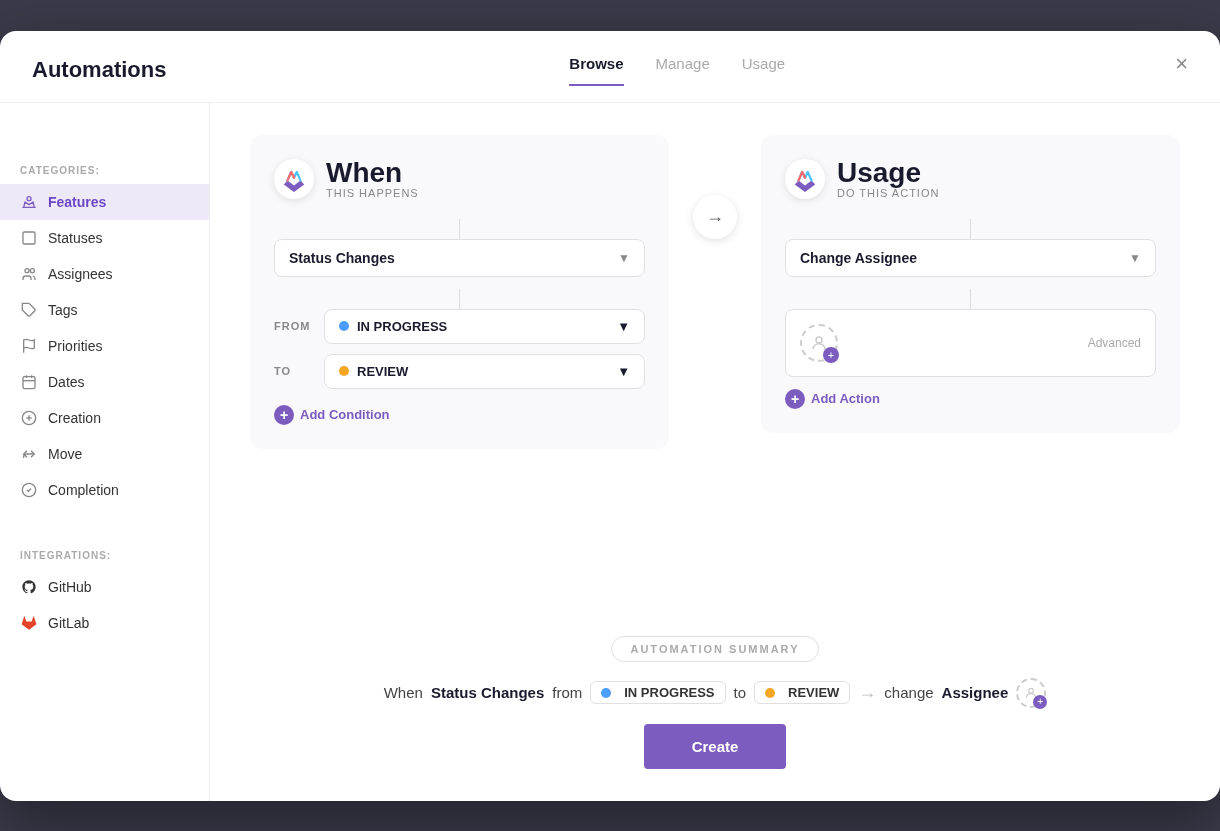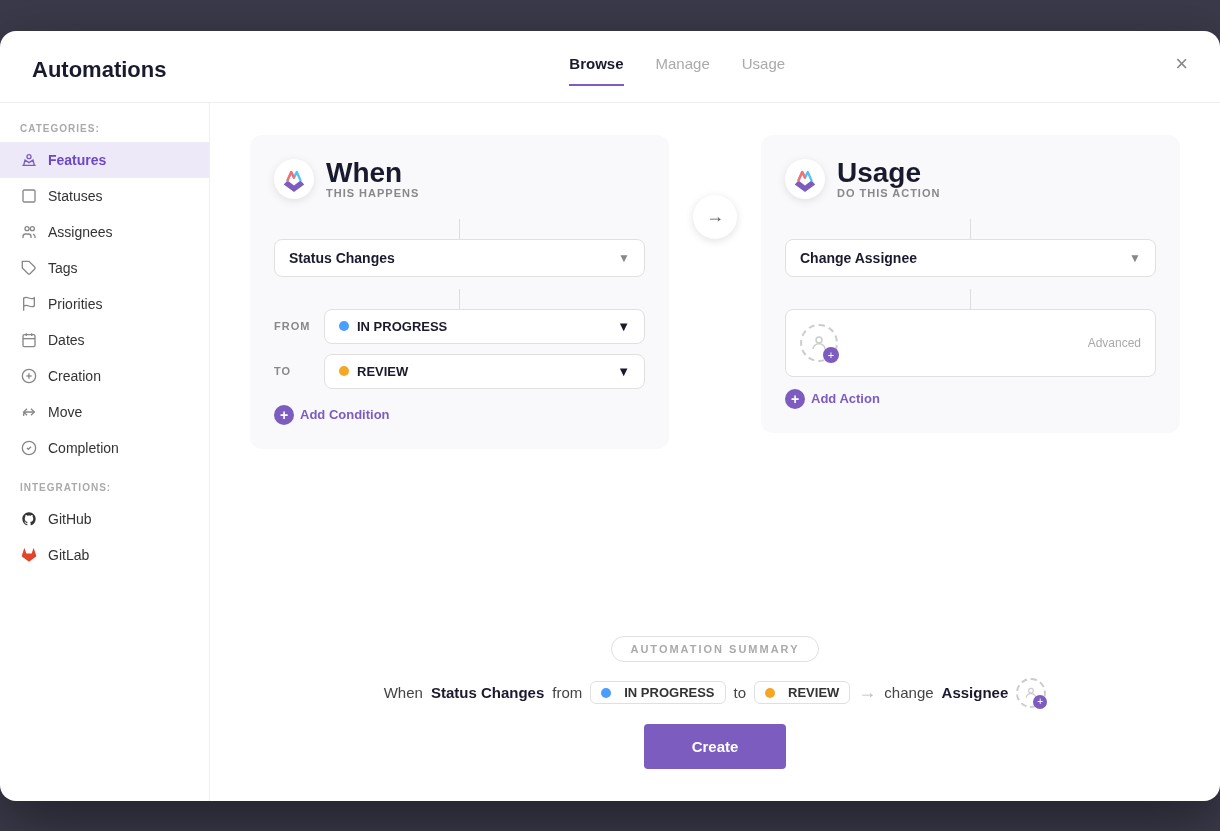--- a/index.html
+++ b/index.html
@@ -72,20 +72,21 @@
       border-right: 1px solid #eee;
       padding: 20px 0;
       flex-shrink: 0;
     }
     .sidebar-section-label {
       font-size: 10px;
       font-weight: 700;
       color: #aaa;
       letter-spacing: 1px;
       padding: 0 20px 8px;
+      margin-top: 42px;
     }
     .sidebar-item {
       display: flex;
       align-items: center;
       gap: 10px;
       padding: 9px 20px;
       cursor: pointer;
       font-size: 14px;
       color: #333;
       border-radius: 0;
@@ -144,21 +145,21 @@
       height: 26px;
     }
     .block-title {
       font-size: 28px;
       font-weight: 800;
       color: #1a1a2e;
       line-height: 1;
     }
     .block-subtitle {
       font-size: 11px;
-      font-weight: 700;
+      font-weight: 400;
       color: #888;
       letter-spacing: 1px;
     }
     .dropdown-row {
       background: white;
       border: 1px solid #e0e0e0;
       border-radius: 8px;
       padding: 10px 14px;
       display: flex;
       align-items: center;

